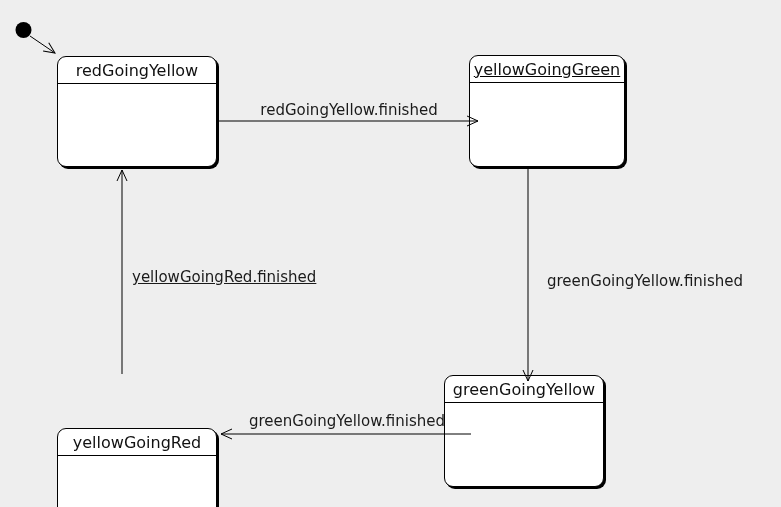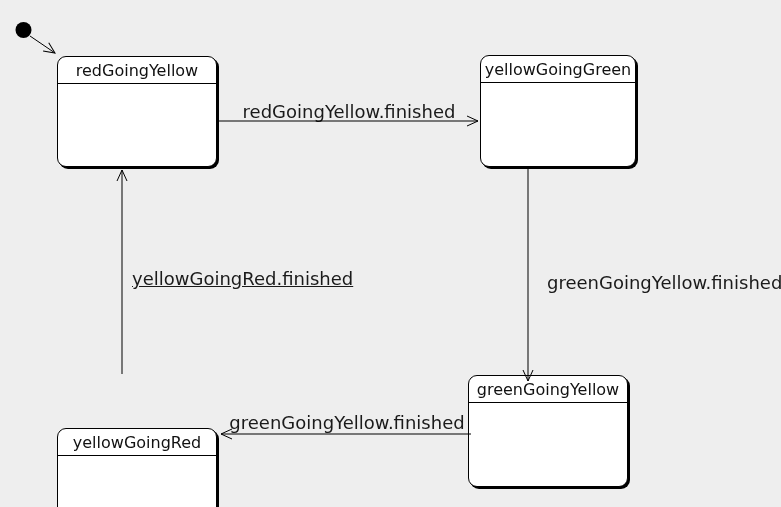--- a/index.html
+++ b/index.html
@@ -41,30 +41,30 @@
     font-size: 16px;
     color: #111111;
     white-space: nowrap;
     overflow: hidden;
   }
   .state-body {
     width: 100%;
   }
   .t-label {
     position: absolute;
-    font-size: 18px;
+    font-size: 15px;
     color: #1a1a1a;
     white-space: nowrap;
   }
   .t-label.centered {
     text-align: center;
   }
   #state-redGoingYellow   { left: 57px;  top: 56px;  width: 160px; height: 111px; }
-  #state-yellowGoingGreen { left: 480px; top: 55px;  width: 156px; height: 112px; }
-  #state-greenGoingYellow { left: 468px; top: 375px; width: 160px; height: 112px; }
+  #state-yellowGoingGreen { left: 469px; top: 55px;  width: 156px; height: 112px; text-decoration: underline; }
+  #state-greenGoingYellow { left: 444px; top: 375px; width: 160px; height: 112px; }
   #state-yellowGoingRed   { left: 57px;  top: 384px; width: 160px; height: 112px; margin-top: 44px; }
 
   #label-t0 { left: 218px; top: 101px; width: 262px; }
   #label-t1 { left: 547px; top: 272px; }
   #label-t2 { left: 222px; top: 412px; width: 250px; }
   #label-t3 { left: 132px; top: 268px; text-decoration: underline; }
 </style>
 </head>
 <body>
 

